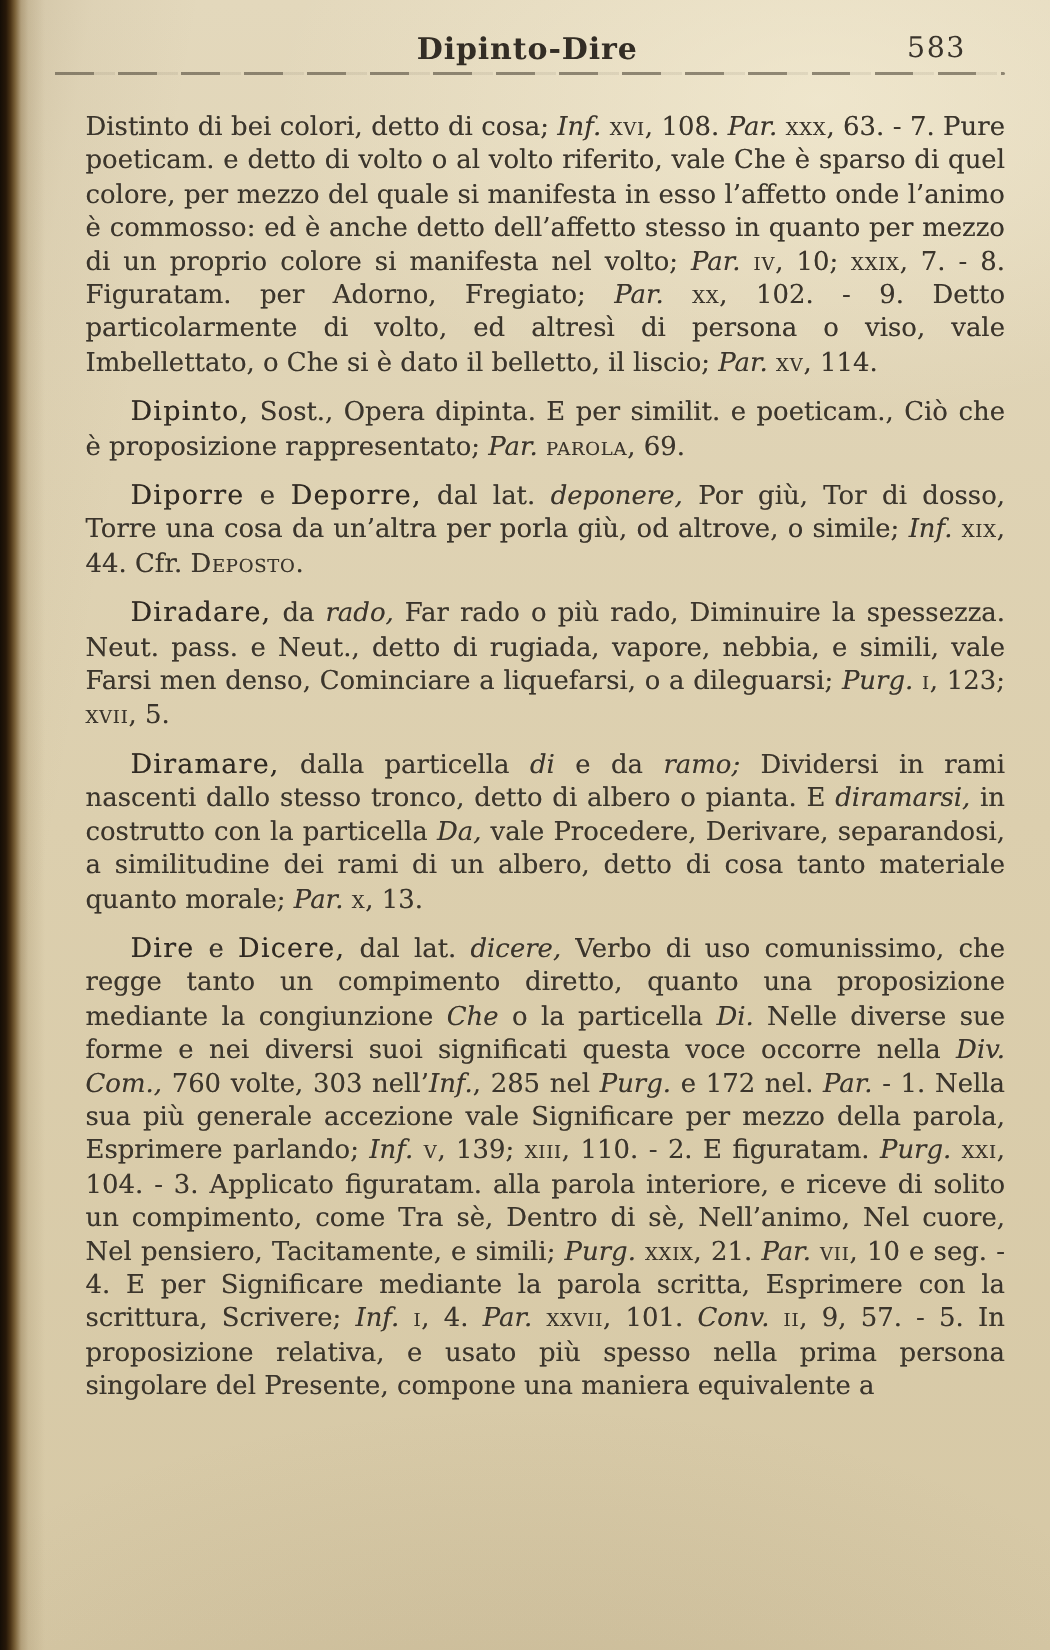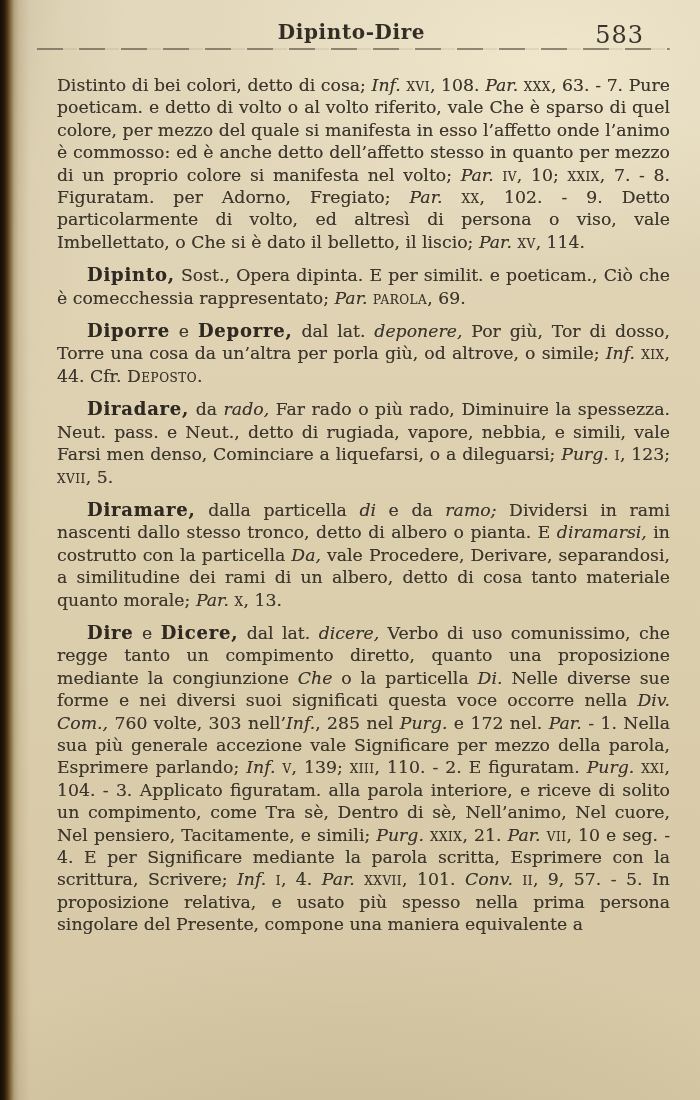--- a/index.html
+++ b/index.html
@@ -24,55 +24,55 @@
   }
   .running-header {
     position: absolute; top: 20px; left: 45px; right: 42px; height: 26px;
     text-align: center;
   }
   .header-title {
     font-weight: bold; font-size: 20px; letter-spacing: 0.6px; color: #332d25;
   }
   .page-number {
     position: absolute; right: 14px; top: 1px;
-    font-size: 24px; letter-spacing: 1px; color: #3a342c;
+    font-size: 19px; letter-spacing: 1px; color: #3a342c;
   }
   .header-rule {
     position: absolute; top: 48px; left: 35px; right: 30px; height: 2px;
     background: repeating-linear-gradient(to right,
       rgba(92,84,68,0) 0 2px, rgba(92,84,68,0.65) 2px 28px, rgba(92,84,68,0.10) 28px 42px);
     border-radius: 1px;
   }
   .text-block {
     position: absolute; top: 74px; left: 57px; width: 613px;
     font-size: 17.3px; line-height: 22.4px;
     text-align: justify; text-justify: inter-word; hyphens: none;
     color: #3b352c;
     text-shadow: 0 0 0.4px rgba(59,53,44,0.5);
   }
   p.para { margin: 0; padding: 0; }
   p.para.indent { text-indent: 30px; margin-top: 11px; }
-  .b { font-weight: bold; letter-spacing: 0.8px; color: #2f2922; font-size: 1.04em; }
+  .b { font-weight: normal; letter-spacing: 0.8px; color: #2f2922; font-size: 1.04em; }
   .i { font-style: italic; }
   .sc { font-variant: small-caps; letter-spacing: 0.5px; }
 </style>
 </head>
 <body>
 
 <div class="page">
   <div class="book-edge"></div>
 
   <div class="running-header">
     <span class="header-title">Dipinto-Dire</span>
     <span class="page-number">583</span>
   </div>
 
   <div class="header-rule"></div>
 
   <div class="text-block">
       <p class="para"><span>Distinto di bei colori, detto di cosa; </span><span class="i">Inf.</span><span> </span><span class="sc">xvi</span><span>, 108. </span><span class="i">Par.</span><span> </span><span class="sc">xxx</span><span>, 63. - 7. Pure poeticam. e detto di volto o al volto riferito, vale Che è sparso di quel colore, per mezzo del quale si manifesta in esso l’affetto onde l’animo è commosso: ed è anche detto dell’affetto stesso in quanto per mezzo di un proprio colore si manifesta nel volto; </span><span class="i">Par.</span><span> </span><span class="sc">iv</span><span>, 10; </span><span class="sc">xxix</span><span>, 7. - 8. Figuratam. per Adorno, Fregiato; </span><span class="i">Par.</span><span> </span><span class="sc">xx</span><span>, 102. - 9. Detto particolarmente di volto, ed altresì di persona o viso, vale Imbellettato, o Che si è dato il belletto, il liscio; </span><span class="i">Par.</span><span> </span><span class="sc">xv</span><span>, 114.</span></p>
-      <p class="para indent"><span class="b">Dipinto,</span><span> Sost., Opera dipinta. E per similit. e poeticam., Ciò che è comecchessia rappresentato; </span><span class="i">Par.</span><span> </span><span class="sc">parola</span><span>, 69.</span></p>
+      <p class="para indent"><span class="b">Dipinto,</span><span> Sost., Opera dipinta. E per similit. e poeticam., Ciò che è proposizione rappresentato; </span><span class="i">Par.</span><span> </span><span class="sc">parola</span><span>, 69.</span></p>
       <p class="para indent"><span class="b">Diporre</span><span> e </span><span class="b">Deporre,</span><span> dal lat. </span><span class="i">deponere,</span><span> Por giù, Tor di dosso, Torre una cosa da un’altra per porla giù, od altrove, o simile; </span><span class="i">Inf.</span><span> </span><span class="sc">xix</span><span>, 44. Cfr. </span><span class="sc">Deposto</span><span>.</span></p>
       <p class="para indent"><span class="b">Diradare,</span><span> da </span><span class="i">rado,</span><span> Far rado o più rado, Diminuire la spessezza. Neut. pass. e Neut., detto di rugiada, vapore, nebbia, e simili, vale Farsi men denso, Cominciare a liquefarsi, o a dileguarsi; </span><span class="i">Purg.</span><span> </span><span class="sc">i</span><span>, 123; </span><span class="sc">xvii</span><span>, 5.</span></p>
       <p class="para indent"><span class="b">Diramare,</span><span> dalla particella </span><span class="i">di</span><span> e da </span><span class="i">ramo;</span><span> Dividersi in rami nascenti dallo stesso tronco, detto di albero o pianta. E </span><span class="i">diramarsi,</span><span> in costrutto con la particella </span><span class="i">Da,</span><span> vale Procedere, Derivare, separandosi, a similitudine dei rami di un albero, detto di cosa tanto materiale quanto morale; </span><span class="i">Par.</span><span> </span><span class="sc">x</span><span>, 13.</span></p>
       <p class="para indent"><span class="b">Dire</span><span> e </span><span class="b">Dicere,</span><span> dal lat. </span><span class="i">dicere,</span><span> Verbo di uso comunissimo, che regge tanto un compimento diretto, quanto una proposizione mediante la congiunzione </span><span class="i">Che</span><span> o la particella </span><span class="i">Di.</span><span> Nelle diverse sue forme e nei diversi suoi significati questa voce occorre nella </span><span class="i">Div. Com.,</span><span> 760 volte, 303 nell’</span><span class="i">Inf.</span><span>, 285 nel </span><span class="i">Purg.</span><span> e 172 nel. </span><span class="i">Par.</span><span> - 1. Nella sua più generale accezione vale Significare per mezzo della parola, Esprimere parlando; </span><span class="i">Inf.</span><span> </span><span class="sc">v</span><span>, 139; </span><span class="sc">xiii</span><span>, 110. - 2. E figuratam. </span><span class="i">Purg.</span><span> </span><span class="sc">xxi</span><span>, 104. - 3. Applicato figuratam. alla parola interiore, e riceve di solito un compimento, come Tra sè, Dentro di sè, Nell’animo, Nel cuore, Nel pensiero, Tacitamente, e simili; </span><span class="i">Purg.</span><span> </span><span class="sc">xxix</span><span>, 21. </span><span class="i">Par.</span><span> </span><span class="sc">vii</span><span>, 10 e seg. - 4. E per Significare mediante la parola scritta, Esprimere con la scrittura, Scrivere; </span><span class="i">Inf.</span><span> </span><span class="sc">i</span><span>, 4. </span><span class="i">Par.</span><span> </span><span class="sc">xxvii</span><span>, 101. </span><span class="i">Conv.</span><span> </span><span class="sc">ii</span><span>, 9, 57. - 5. In proposizione relativa, e usato più spesso nella prima persona singolare del Presente, compone una maniera equivalente a</span></p>
     </div>
 </div>
 
 </body></html>

